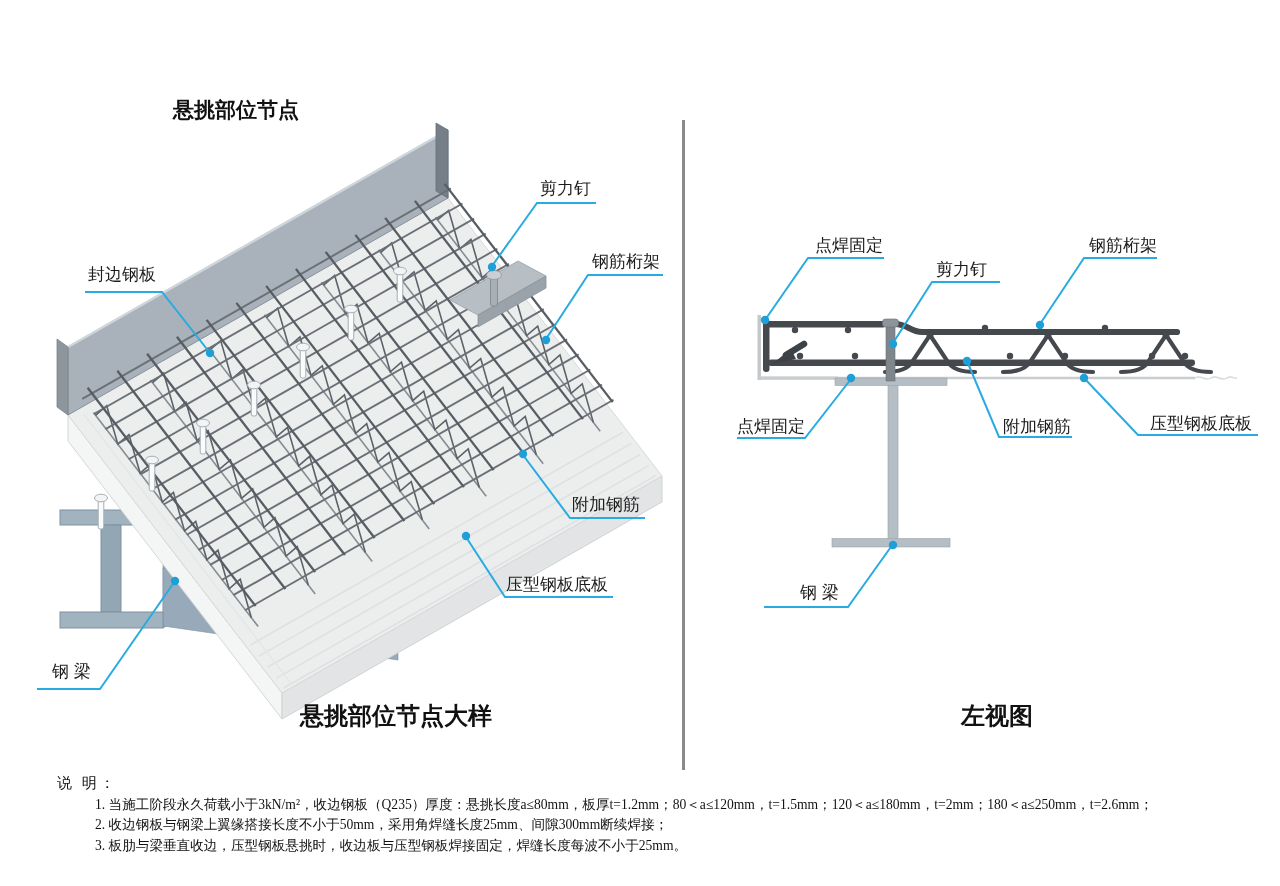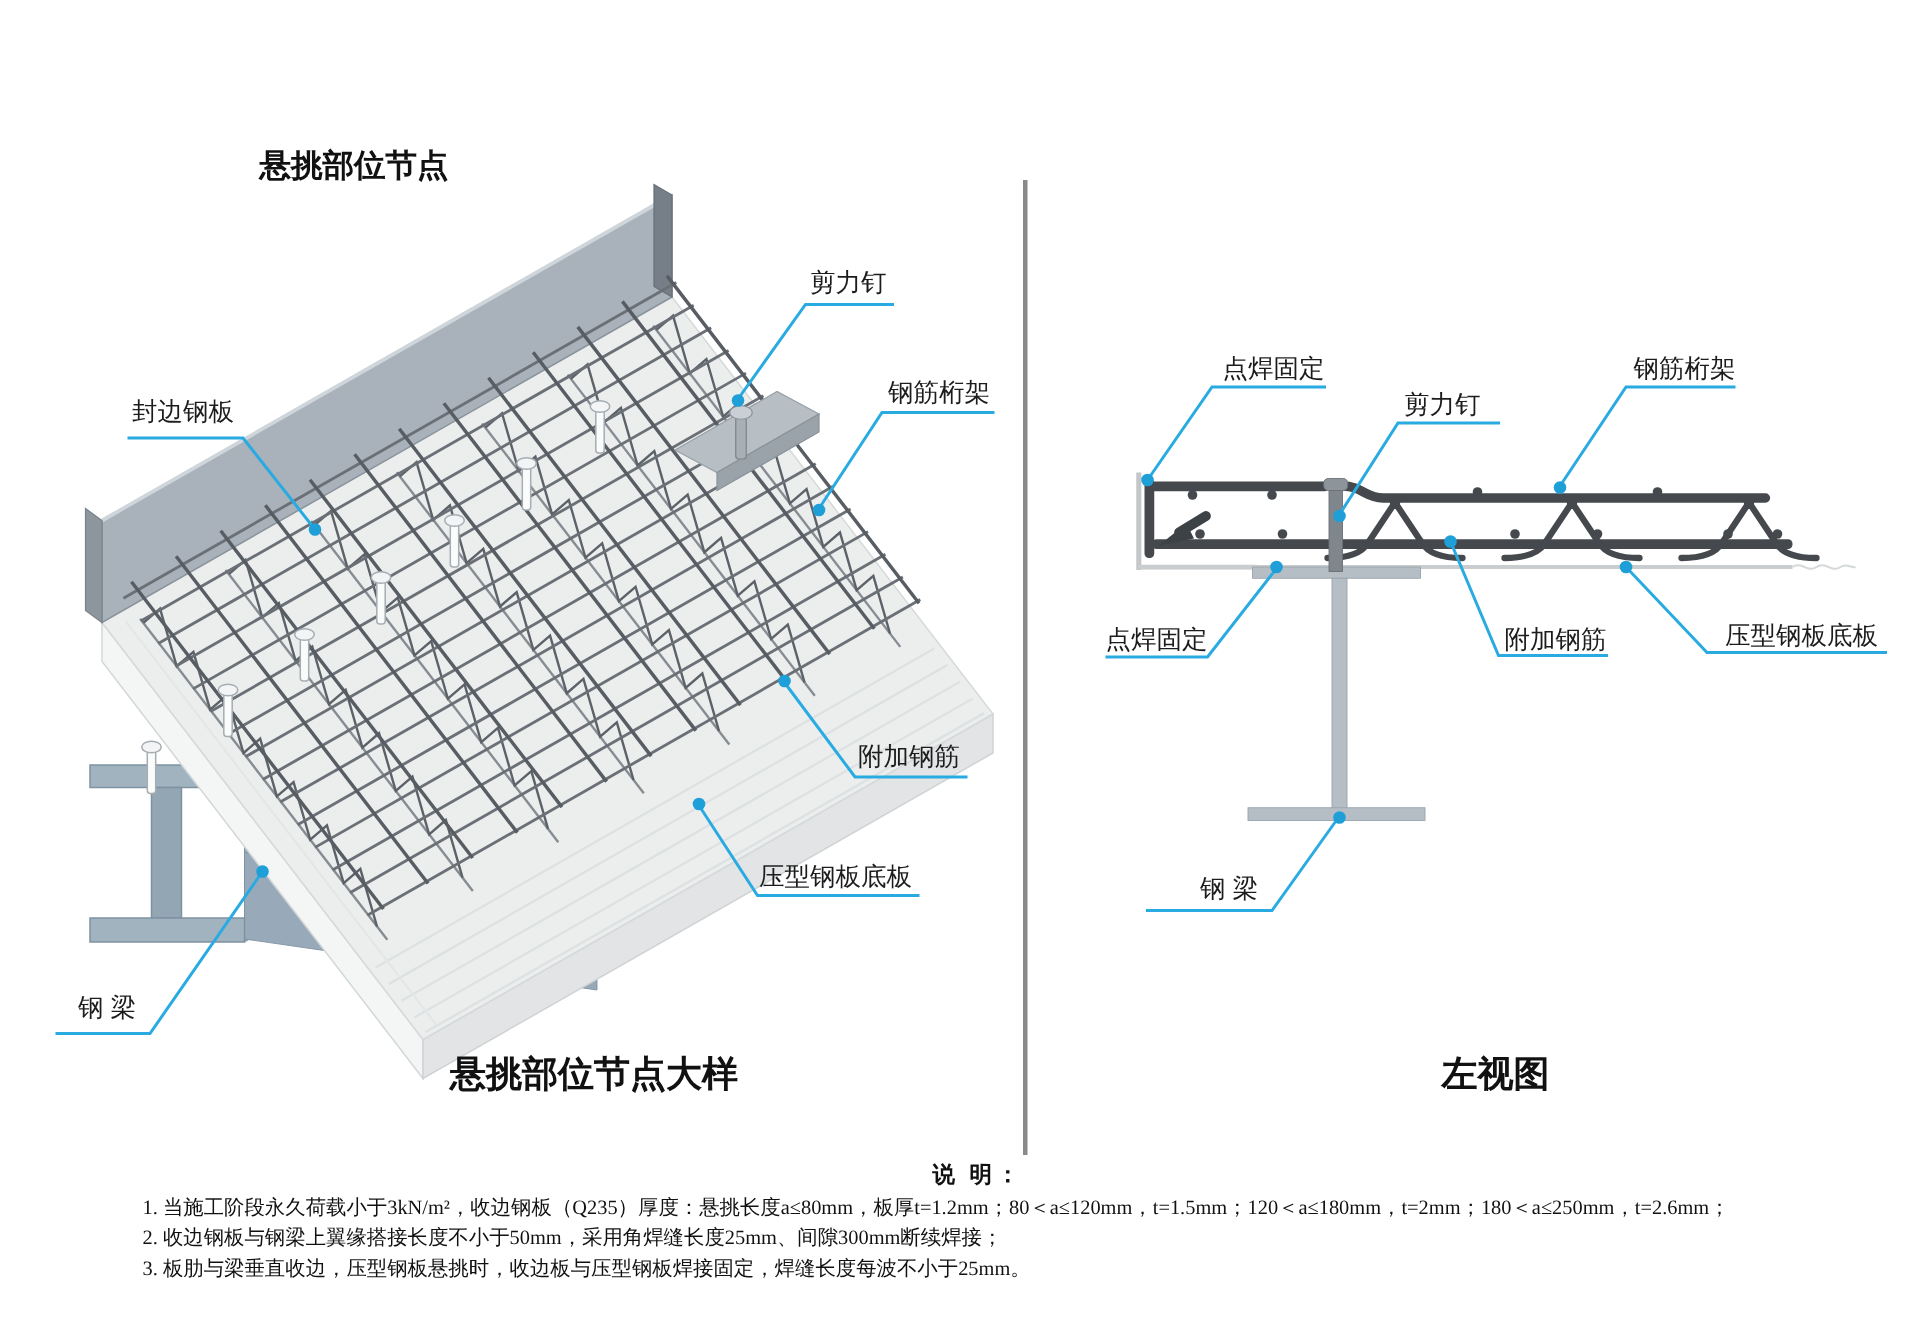--- a/index.html
+++ b/index.html
@@ -4,21 +4,21 @@
 <style>
   html,body{margin:0;padding:0;background:#fff;}
   #canvas{position:relative;width:1280px;height:886px;background:#ffffff;overflow:hidden;
           font-family:"Liberation Sans",sans-serif;margin-top:48px;}
   #drawing{position:absolute;left:0;top:0;}
   .callout-text{font-family:"Liberation Sans",sans-serif;font-size:17px;fill:#1c1c1c;}
   .caption{font-family:"Liberation Serif",serif;font-weight:bold;font-size:24px;fill:#111;}
   .title{font-family:"Liberation Serif",serif;font-weight:bold;font-size:21px;fill:#111;}
   #notes{position:absolute;left:57px;top:726px;width:1190px;color:#111;
          font-family:"Liberation Serif",serif;}
-  #notes .heading{font-size:15px;font-weight:bold;letter-spacing:3px;margin-bottom:2px;text-align:center;}
+  #notes .heading{font-size:15px;font-weight:normal;letter-spacing:3px;margin-bottom:2px;}
   #notes .item{font-size:13.6px;line-height:20.4px;margin-left:38px;white-space:nowrap;}
 </style>
 </head>
 <body>
 
 <div id="canvas">
 <svg id="drawing" width="1280" height="740" viewBox="0 0 1280 740">
 
   <text class="title" x="173" y="69">悬挑部位节点</text>
 

